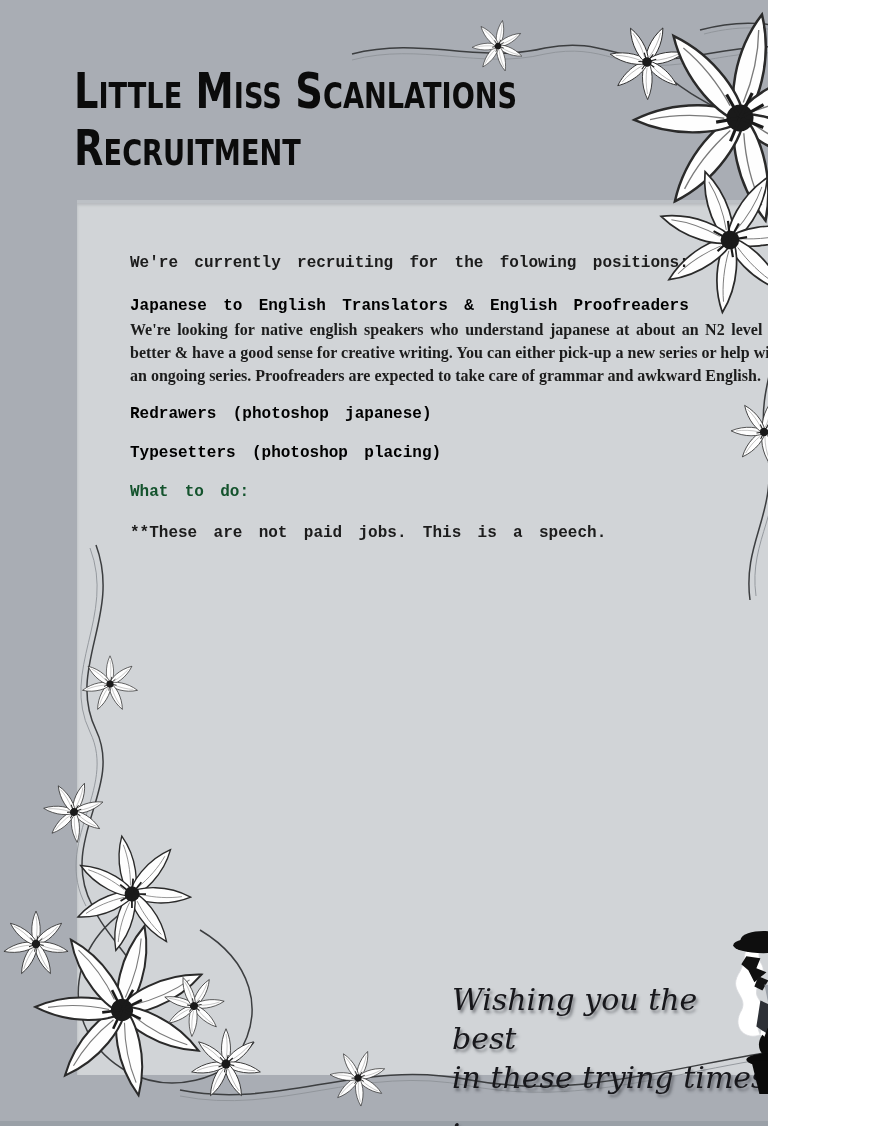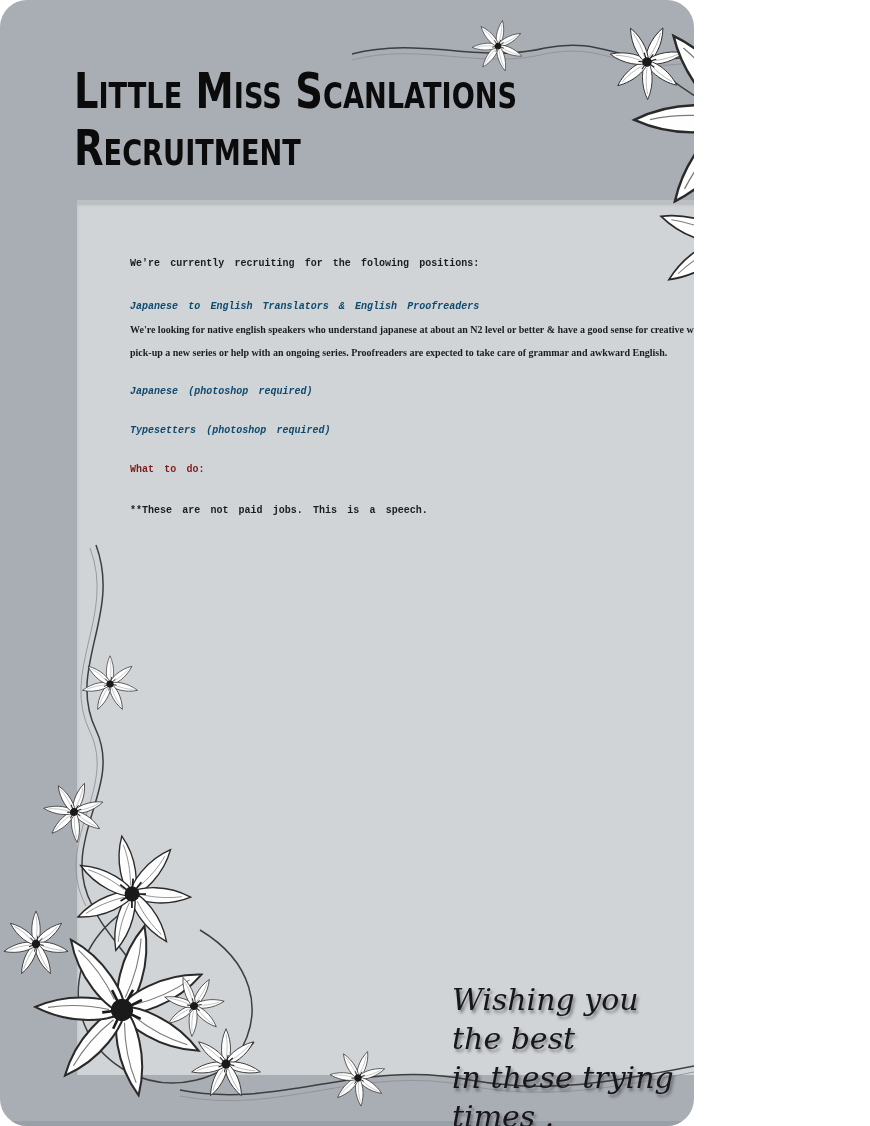--- a/index.html
+++ b/index.html
@@ -1,22 +1,21 @@
 <!DOCTYPE html>
 <html><head>
 <meta charset="utf-8">
 <style>
   html,body{margin:0;padding:0;}
   .page{
     position:relative;
-    width:694px;height:1126px;
+    width:768px;height:1126px;
     background:#a9adb4;
     overflow:hidden;
     font-family:"Liberation Mono", monospace;
-    border-radius:27px;
   }
   .panel{
     position:absolute;
     left:77px;top:200px;
     width:723px;height:872px;
     background:#d1d4d7;
     border-top:3px solid #bcc0c5;
     box-shadow:inset 0 2px 3px rgba(60,64,70,0.18);
   }
   .bottom-edge{
@@ -34,31 +33,31 @@
     color:#0b0b0b;
     transform:scale(0.80,1.02);
     transform-origin:left top;
     white-space:nowrap;
     z-index:5;
   }
   .title span{display:block;}
   .copy{
     position:absolute;left:130px;top:252px;
     width:654px;
-    font-size:10px;line-height:23px;
+    font-size:16px;line-height:23px;
     font-weight:bold;
     color:#1c1c1c;
     z-index:6;
   }
   .copy p{margin:0;}
   .intro{word-spacing:0.42em;margin-bottom:20px !important;}
   .section{margin-bottom:16px;}
   .sec-heading{word-spacing:0.42em;}
-  .h-red{color:#0c4a6e;font-style:italic;}
-  .h-navy{color:#7f1d1d;}
+  .h-red{color:#000000;}
+  .h-navy{color:#14532d;}
   .sec-body{text-align:justify;font-family:Liberation Serif, serif;}
   .footnote{word-spacing:0.42em;margin-top:18px !important;}
   .closing{
     position:absolute;left:452px;top:980px;
     font-family:"DejaVu Serif", serif;
     font-style:italic;
     font-size:30px;line-height:39px;
     color:#17171b;
     text-shadow:2px 3px 3px rgba(45,48,54,0.5);
     z-index:6;
@@ -168,25 +167,25 @@
 
   <div class="copy">
     <p class="intro">We're currently recruiting for the folowing positions:</p>
 
     <div class="section">
       <p class="sec-heading h-red">Japanese to English Translators &amp; English Proofreaders</p>
       <p class="sec-body">We're looking for native english speakers who understand japanese at about an N2 level or better &amp; have a good sense for creative writing. You can either pick-up a new series or help with an ongoing series. Proofreaders are expected to take care of grammar and awkward English.</p>
     </div>
 
     <div class="section">
-      <p class="sec-heading h-red">Japanese (photoshop required)</p>
-    </div>
-
-    <div class="section">
-      <p class="sec-heading h-red">Typesetters (photoshop required)</p>
+      <p class="sec-heading h-red">Redrawers (photoshop japanese)</p>
+    </div>
+
+    <div class="section">
+      <p class="sec-heading h-red">Typesetters (photoshop placing)</p>
     </div>
 
     <div class="section">
       <p class="sec-heading h-navy">What to do:</p>
     </div>
 
     <p class="footnote">**These are not paid jobs. This is a speech.</p>
   </div>
 
   <div class="closing">

